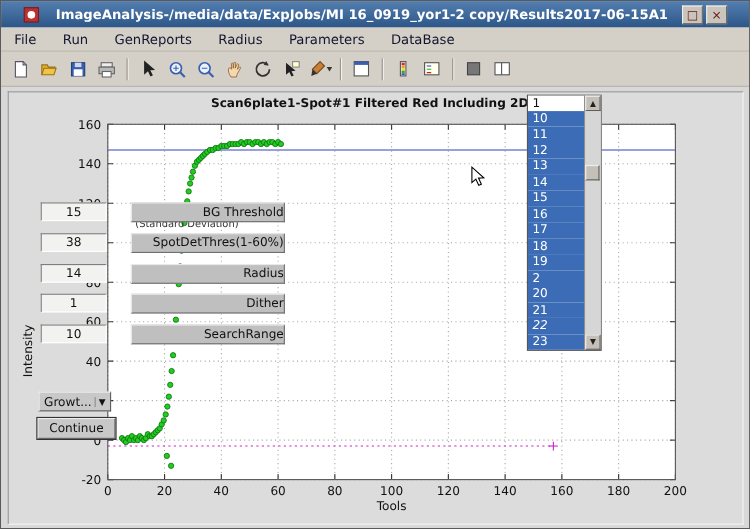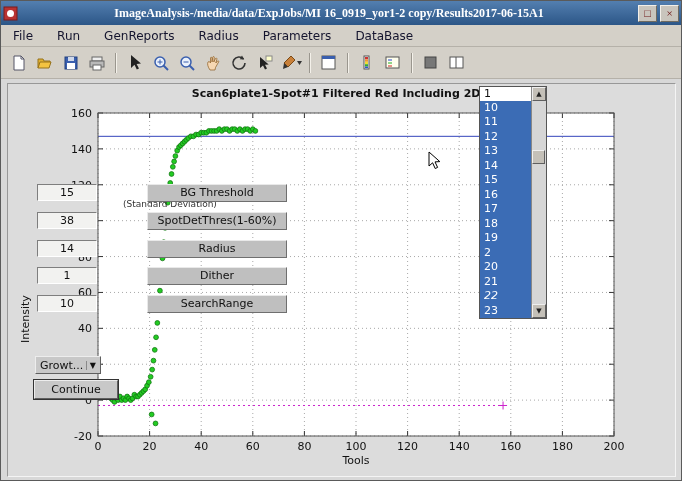--- a/index.html
+++ b/index.html
@@ -3,21 +3,21 @@
 <meta charset="utf-8">
 <style>
   * { box-sizing: border-box; margin: 0; padding: 0; }
   html,body { width: 682px; height: 481px; overflow: hidden; }
   body { font-family: "DejaVu Sans", sans-serif; background: #d4d0c8; position: relative;
          border: 1px solid #5a5a5a; }
 
   
   .titlebar { position: absolute; left: 0; top: 0; width: 100%; height: 24px;
     background: linear-gradient(#537fb0, #2c5687); display: flex; align-items: center;
-    padding: 0 2px; color: #fff; font-family: Liberation Serif, serif; }
+    padding: 0 20px; color: #fff; }
   .titlebar .title { flex: 1; text-align: center; font-size: 12px; font-weight: bold;
     white-space: nowrap; overflow: hidden; }
   .tb-btn { width: 19px; height: 17px; margin-left: 3px; background: #c9c5bd;
     border: 1px solid; border-color: #f2efe9 #6f6a60 #6f6a60 #f2efe9;
     font-size: 11px; line-height: 15px; text-align: center; color: #6b1212; cursor: default; }
   .appicon { width: 15px; height: 15px; margin-right: 5px; }
 
   
   .menubar { position: absolute; left: 0; top: 24px; width: 100%; height: 22px;
     background: #d4d0c8; border-bottom: 1px solid #b5b1a9; display: flex; align-items: center;
@@ -48,29 +48,29 @@
   .ylabel { position: absolute; left: 18px; top: 150px; height: 180px; z-index: 1;
     writing-mode: vertical-rl; transform: rotate(180deg); text-align: center;
     font-size: 11px; color: #111; }
 
   
   .ctrl-input { position: absolute; left: 36px; width: 60px; height: 17px; z-index: 4;
     background: #f2f2f0; border: 1px solid; border-color: #7e7e7e #ffffff #ffffff #7e7e7e;
     font: 11px "DejaVu Sans", sans-serif; text-align: center; color: #111; }
   .ctrl-label { position: absolute; left: 118px; width: 140px; height: 18px; z-index: 4;
     background: #bfbfbf; border: 1px solid; border-color: #e9e9e9 #6f6f6f #6f6f6f #e9e9e9;
-    font-size: 11px; line-height: 16px; text-align: center; color: #111; margin-left: 28px; }
+    font-size: 11px; line-height: 16px; text-align: right; color: #111; }
   .ctrl-note { position: absolute; left: 122px; top: 120px; width: 134px; height: 11px; z-index: 3;
     font-size: 9px; color: #333; overflow: hidden; white-space: nowrap; }
   .push-btn { position: absolute; z-index: 4; background: #c8c8c8;
     border: 1px solid; border-color: #ededed #5f5f5f #5f5f5f #ededed;
     font-size: 11px; color: #111; display: flex; align-items: center; padding: 0 4px; }
   .growth { left: 34px; top: 277px; width: 66px; height: 18px; justify-content: space-between; }
   .growth .arrow { font-size: 8px; border-left: 1px solid #8a8a8a; padding-left: 3px; }
-  .continue { left: 33px; top: 301px; width: 84px; height: 19px; justify-content: center;
+  .continue { left: 33px; top: 301px; width: 71px; height: 19px; justify-content: center;
     outline: 1px solid #333; }
 
   
   .dropdown { position: absolute; left: 478px; top: 7px; width: 68px; height: 233px; z-index: 6;
     display: flex; border: 1px solid #555; background: #fff; }
   .dd-col { flex: 1; display: flex; flex-direction: column; }
   .dd-edit { height: 14px; background: #fff; color: #111; font-size: 11px; line-height: 13px;
     padding-left: 4px; }
   .dd-item { height: 14.5px; background: #3b6cb5; color: #fff; font-size: 11px;
     line-height: 14px; padding-left: 4px; }

